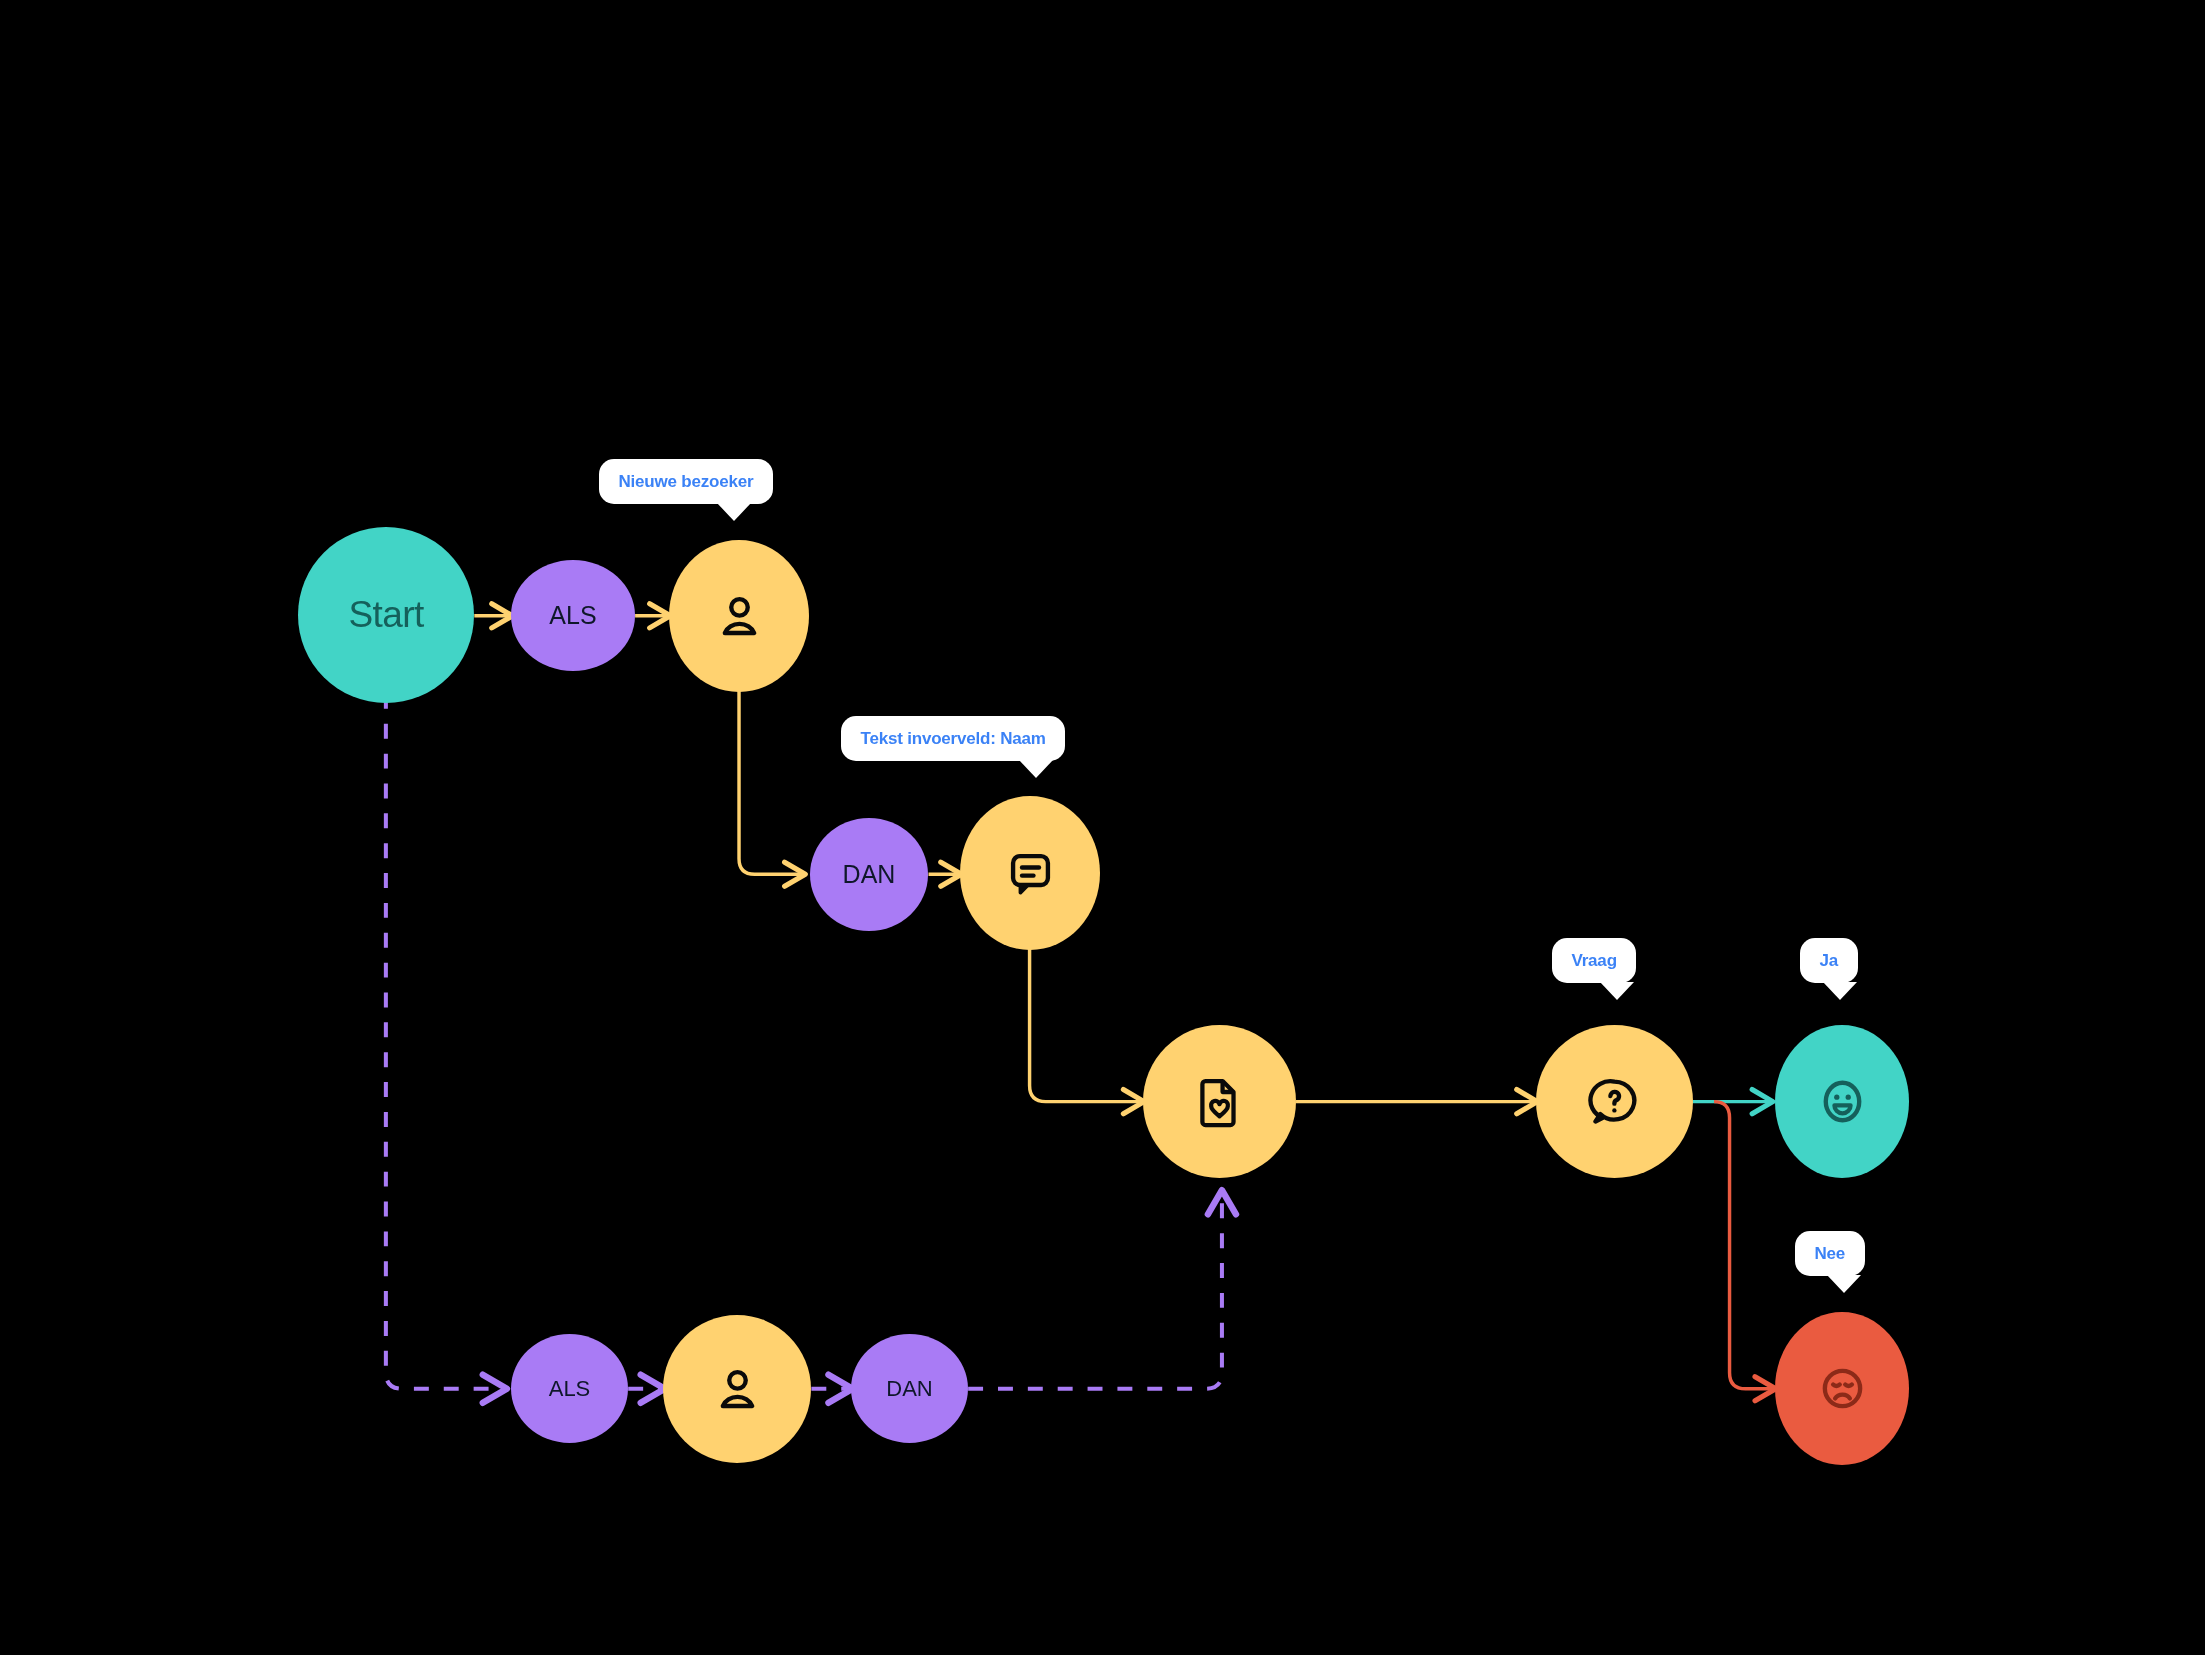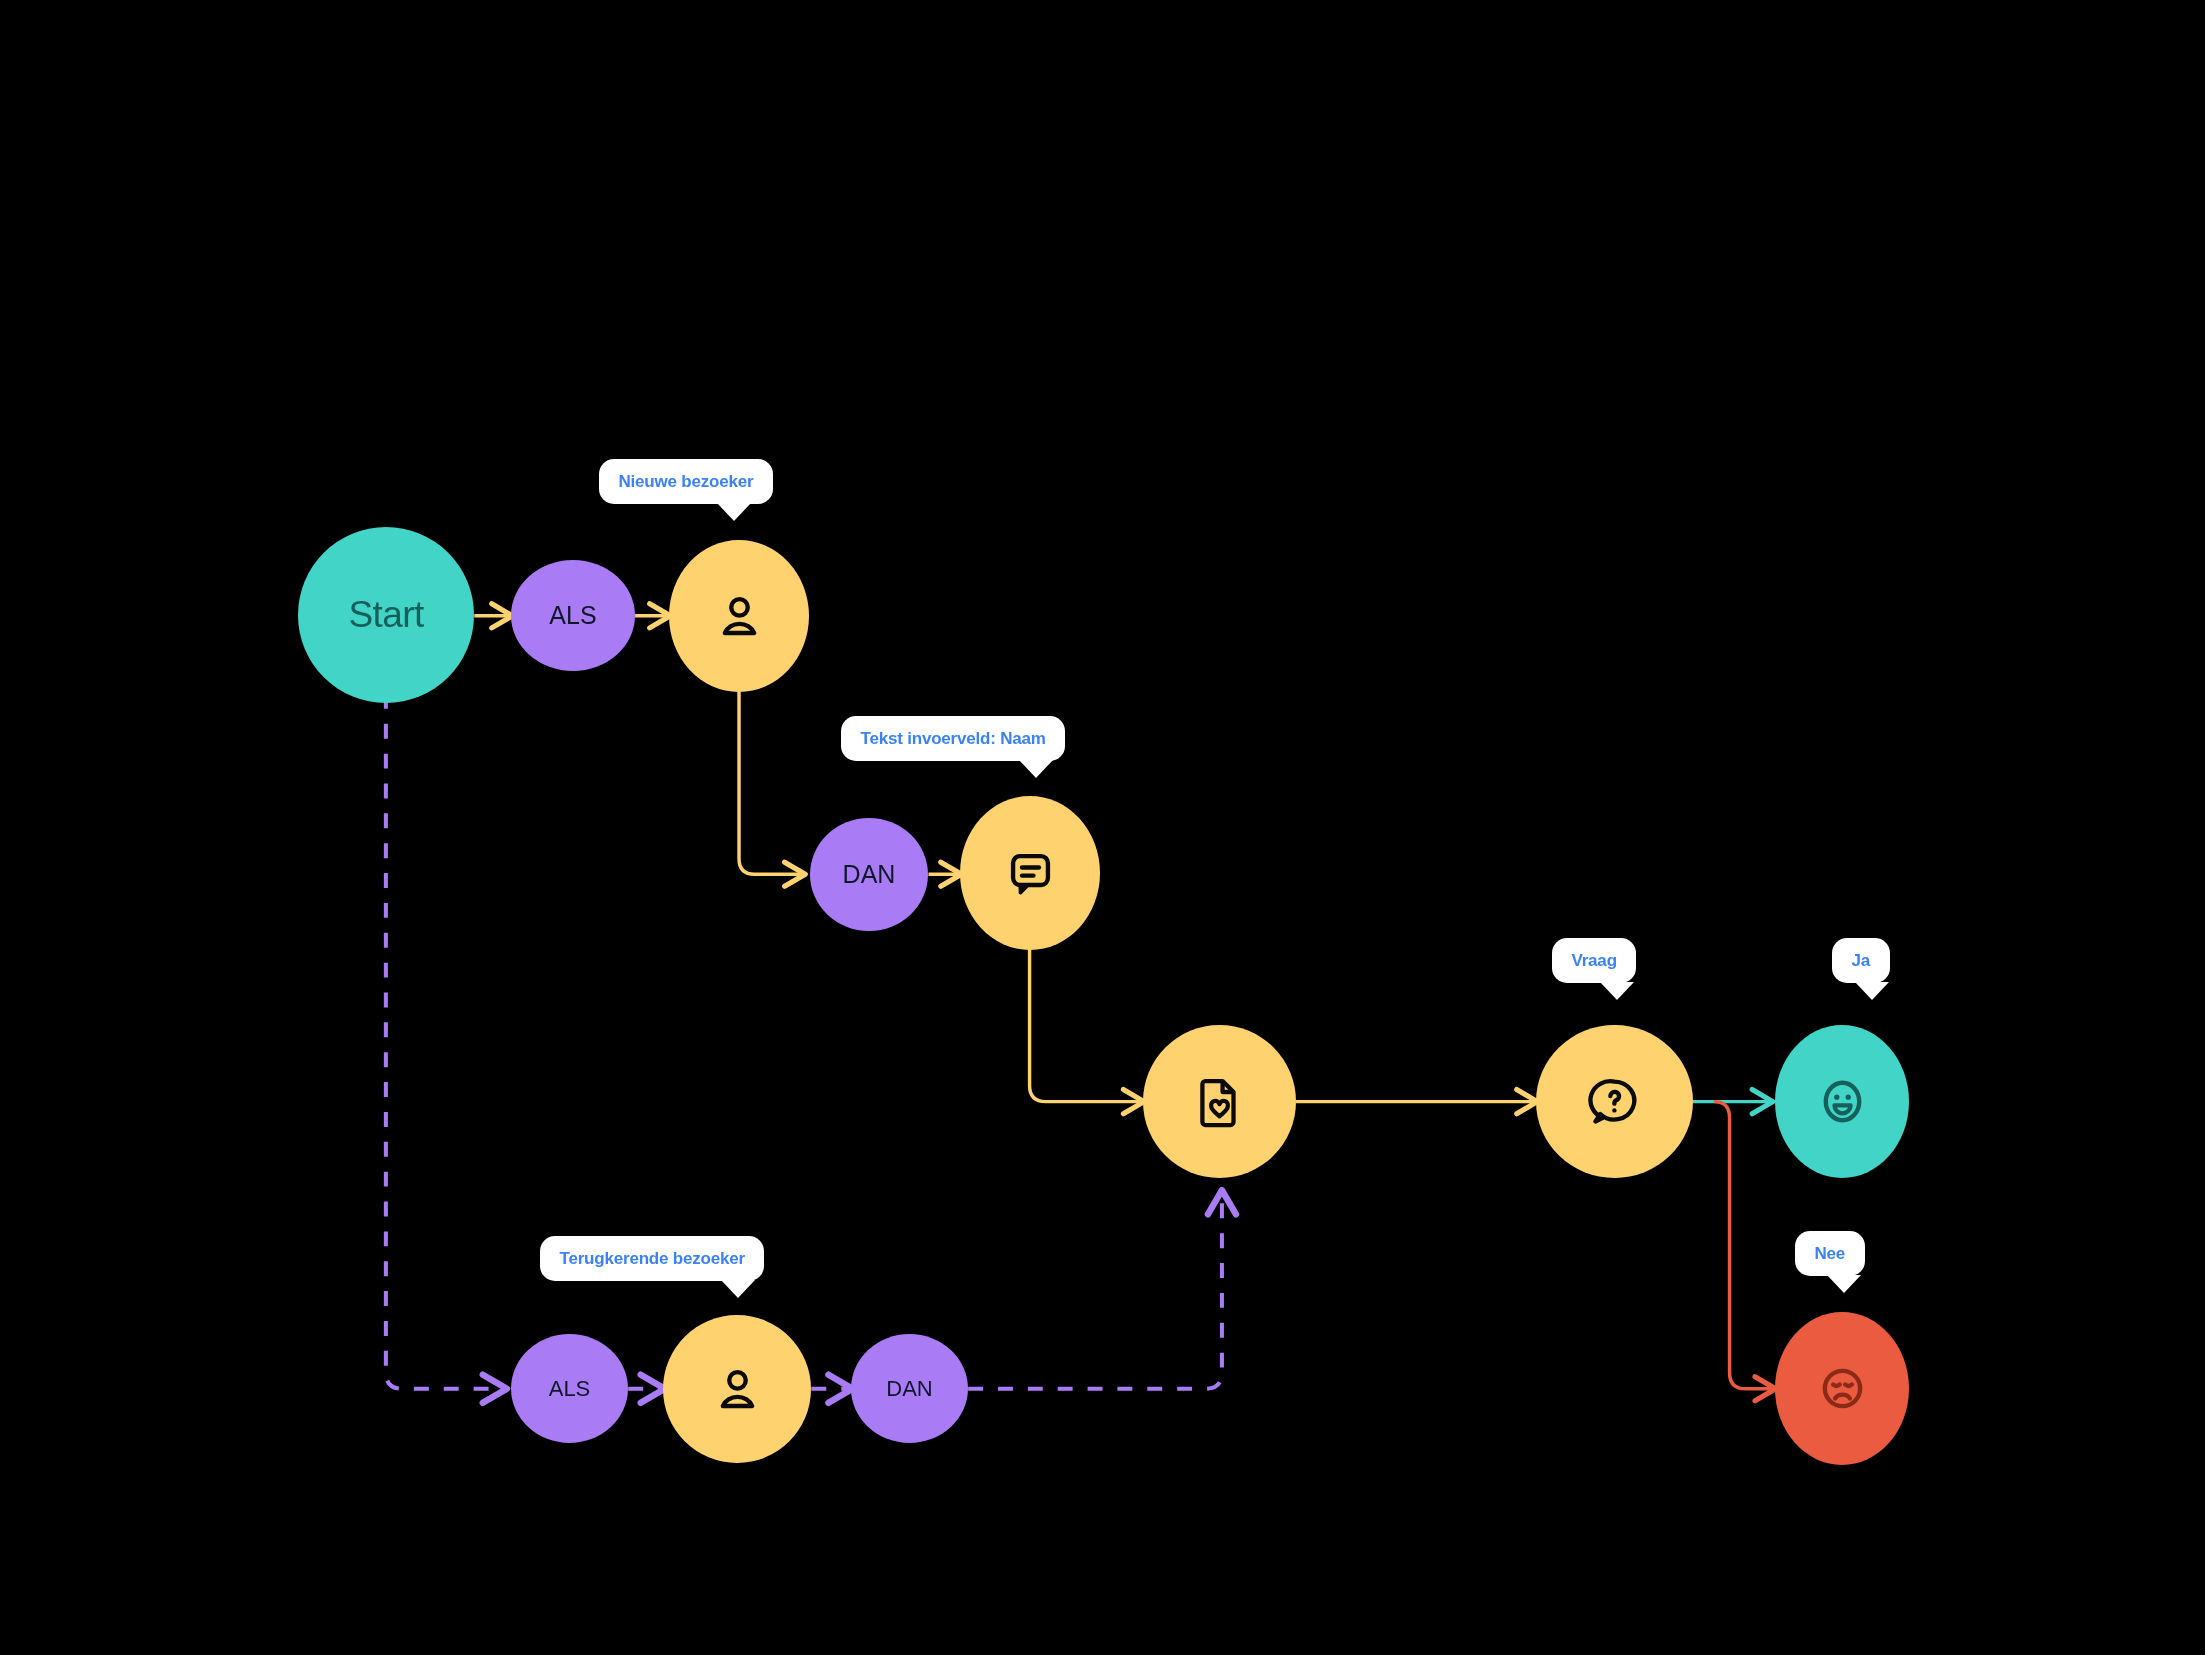--- a/index.html
+++ b/index.html
@@ -210,21 +210,21 @@
   </div>
 
   <div class="node node-amber" style="left:1536px; top:1025px; width:157px; height:153px;">
     <svg class="icon-svg" width="55" height="55" viewBox="0 0 24 24">
       <path d="M12 3.3 a8.7 8.3 0 1 1 -6.2 14.2 l-2.1 3.2 l3.2 -1.6 A8.7 8.3 0 0 1 12 3.3 z" fill="none" stroke="#0A0A0A" stroke-width="1.9" stroke-linejoin="round"></path>
       <path d="M10.2 9.6 a1.9 1.9 0 1 1 2.5 1.9 c-0.6 0.25 -0.75 0.8 -0.75 1.45" fill="none" stroke="#0A0A0A" stroke-width="1.9" stroke-linecap="round"></path>
       <circle cx="11.95" cy="15.9" r="0.95" fill="#0A0A0A"></circle>
     </svg>
   </div>
 
-  <div class="tip" style="left:1800px; top:938px;margin-left:32px;">
+  <div class="tip" style="left:1800px; top:938px;">
     <span>Ja</span>
     <span class="tail" style="left:23px;"></span>
   </div>
 
   <div class="node node-teal" style="left:1775px; top:1025px; width:134px; height:153px;">
     <svg class="icon-svg" width="55" height="55" viewBox="0 0 24 24">
       <ellipse cx="12" cy="12" rx="7.3" ry="8.2" fill="none" stroke="#15605B" stroke-width="1.9"></ellipse>
       <circle cx="9.5" cy="10.1" r="1.15" fill="#15605B"></circle>
       <circle cx="14.5" cy="10.1" r="1.15" fill="#15605B"></circle>
       <path d="M8.5 13.7 h7 a3.5 3.5 0 0 1 -7 0 z" fill="none" stroke="#15605B" stroke-width="1.9" stroke-linejoin="round"></path>
@@ -238,24 +238,20 @@
 
   <div class="node node-red" style="left:1775px; top:1312px; width:134px; height:153px;">
     <svg class="icon-svg" width="55" height="55" viewBox="0 0 24 24">
       <circle cx="12" cy="12" r="7.7" fill="none" stroke="#8C2A18" stroke-width="1.9"></circle>
       <path d="M7.9 10.3 a2.0 2.0 0 0 0 2.9 0" fill="none" stroke="#8C2A18" stroke-width="1.9" stroke-linecap="round"></path>
       <path d="M13.2 10.3 a2.0 2.0 0 0 0 2.9 0" fill="none" stroke="#8C2A18" stroke-width="1.9" stroke-linecap="round"></path>
       <path d="M8.8 16.3 a3.6 3.0 0 0 1 6.4 0" fill="none" stroke="#8C2A18" stroke-width="1.9" stroke-linecap="round"></path>
     </svg>
   </div>
 
-  <div class="tip" style="left:540px; top:1236px;">
-    <span>Terugkerende bezoeker</span>
-    <span class="tail" style="left:181px;"></span>
-  </div>
 
   <div class="badge badge-sm" style="left:511px; top:1334px; width:117px; height:109px;">
     <span>ALS</span>
   </div>
 
   <div class="node node-amber" style="left:663px; top:1315px; width:148px; height:148px;">
     <svg class="icon-svg" width="55" height="55" viewBox="0 0 24 24">
       <circle cx="12" cy="8" r="3.6" fill="none" stroke="#0A0A0A" stroke-width="1.9"></circle>
       <path d="M5.6 19.2 A6.8 6.0 0 0 1 18.4 19.2 Z" fill="none" stroke="#0A0A0A" stroke-width="1.9" stroke-linejoin="round"></path>
     </svg>

